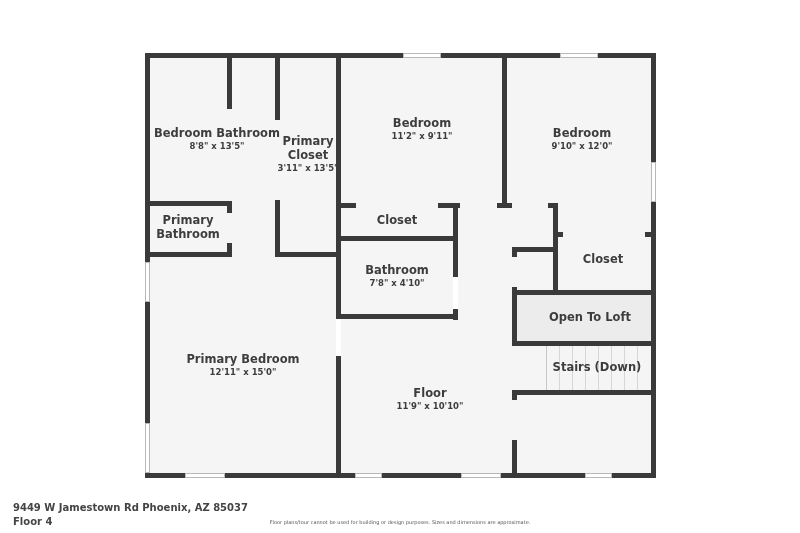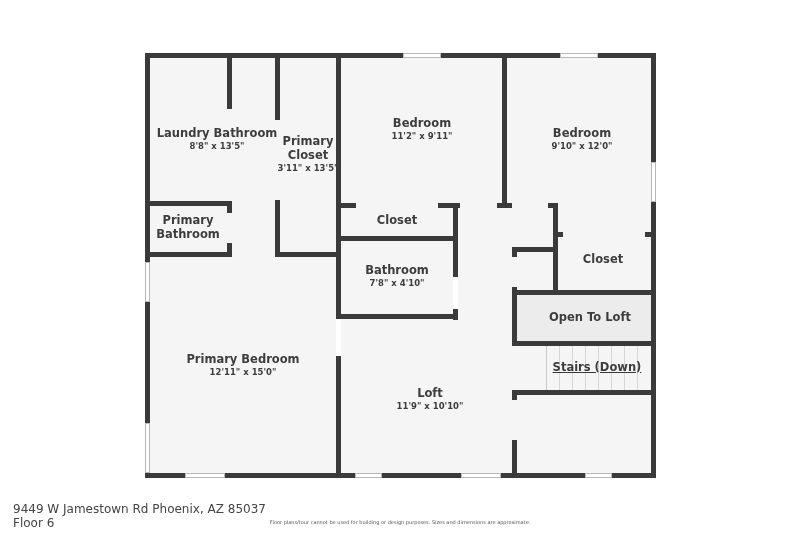--- a/index.html
+++ b/index.html
@@ -7,21 +7,21 @@
   .plan { position:absolute; left:0; top:0; width:800px; height:533px; }
   .floor { position:absolute; background:#f5f5f5; }
   .open { position:absolute; background:#ececec; }
   .wall { position:absolute; background:#3a3a3a; }
   .gap { position:absolute; background:#ffffff; }
   .win { position:absolute; background:#ffffff; box-sizing:border-box; border:1px solid #b8b8b8; }
   .stair { position:absolute; background:#d6d6d6; width:1px; }
   .label { position:absolute; text-align:center; transform:translateX(-50%); white-space:nowrap; line-height:1.2; }
   .name { font-weight:bold; font-size:11.5px; color:#3d3d3d; display:block; }
   .dim { font-size:8.5px; color:#3d3d3d; display:block; font-weight:bold; }
-  .footer { position:absolute; font-size:12px; color:#444; font-weight:normal;text-align:right; }
+  .footer { position:absolute; font-size:10px; color:#444; font-weight:bold;text-align:right; }
   .disclaimer { position:absolute; font-size:5px; color:#555; left:400px; transform:translateX(-50%); top:519px; white-space:nowrap; }
 </style>
 </head>
 <body>
 
 <div class="plan">
 
   <div class="floor" style="left:145px;top:53px;width:510px;height:425px;"></div>
   <div class="open" style="left:516px;top:294px;width:135px;height:47px;"></div>
 
@@ -81,21 +81,21 @@
   <div class="wall" style="left:512px;top:247px;width:46px;height:5px;"></div>
   <div class="wall" style="left:512px;top:247px;width:5px;height:10px;"></div>
   <div class="wall" style="left:512px;top:287px;width:5px;height:59px;"></div>
   <div class="wall" style="left:512px;top:290px;width:143px;height:5px;"></div>
   <div class="wall" style="left:512px;top:341px;width:143px;height:5px;"></div>
   <div class="wall" style="left:512px;top:390px;width:143px;height:5px;"></div>
   <div class="wall" style="left:512px;top:390px;width:5px;height:10px;"></div>
   <div class="wall" style="left:512px;top:440px;width:5px;height:38px;"></div>
 
   <div class="label" style="left:217px;top:127px;">
-    <span class="name">Laundry Bathroom</span>
+    <span class="name">Bedroom Bathroom</span>
     <span class="dim">8'8" x 13'5"</span>
   </div>
   <div class="label" style="left:308px;top:135px;">
     <span class="name">Primary</span>
     <span class="name">Closet</span>
     <span class="dim">3'11" x 13'5"</span>
   </div>
   <div class="label" style="left:422px;top:117px;">
     <span class="name">Bedroom</span>
     <span class="dim">11'2" x 9'11"</span>
@@ -114,28 +114,28 @@
   <div class="label" style="left:603px;top:253px;">
     <span class="name">Closet</span>
   </div>
   <div class="label" style="left:397px;top:264px;">
     <span class="name">Bathroom</span>
     <span class="dim">7'8" x 4'10"</span>
   </div>
   <div class="label" style="left:590px;top:311px;">
     <span class="name">Open To Loft</span>
   </div>
-  <div class="label" style="left:597px;top:361px;text-decoration:underline;">
+  <div class="label" style="left:597px;top:361px;">
     <span class="name">Stairs (Down)</span>
   </div>
   <div class="label" style="left:243px;top:353px;">
     <span class="name">Primary Bedroom</span>
     <span class="dim">12'11" x 15'0"</span>
   </div>
   <div class="label" style="left:430px;top:387px;">
-    <span class="name">Loft</span>
+    <span class="name">Floor</span>
     <span class="dim">11'9" x 10'10"</span>
   </div>
 </div>
 
 <div class="footer" style="left:13px;top:502px;">9449 W Jamestown Rd Phoenix, AZ 85037</div>
-<div class="footer" style="left:13px;top:516px;">Floor 6</div>
+<div class="footer" style="left:13px;top:516px;">Floor 4</div>
 <div class="disclaimer">Floor plans/tour cannot be used for building or design purposes. Sizes and dimensions are approximate.</div>
 
 </body></html>

